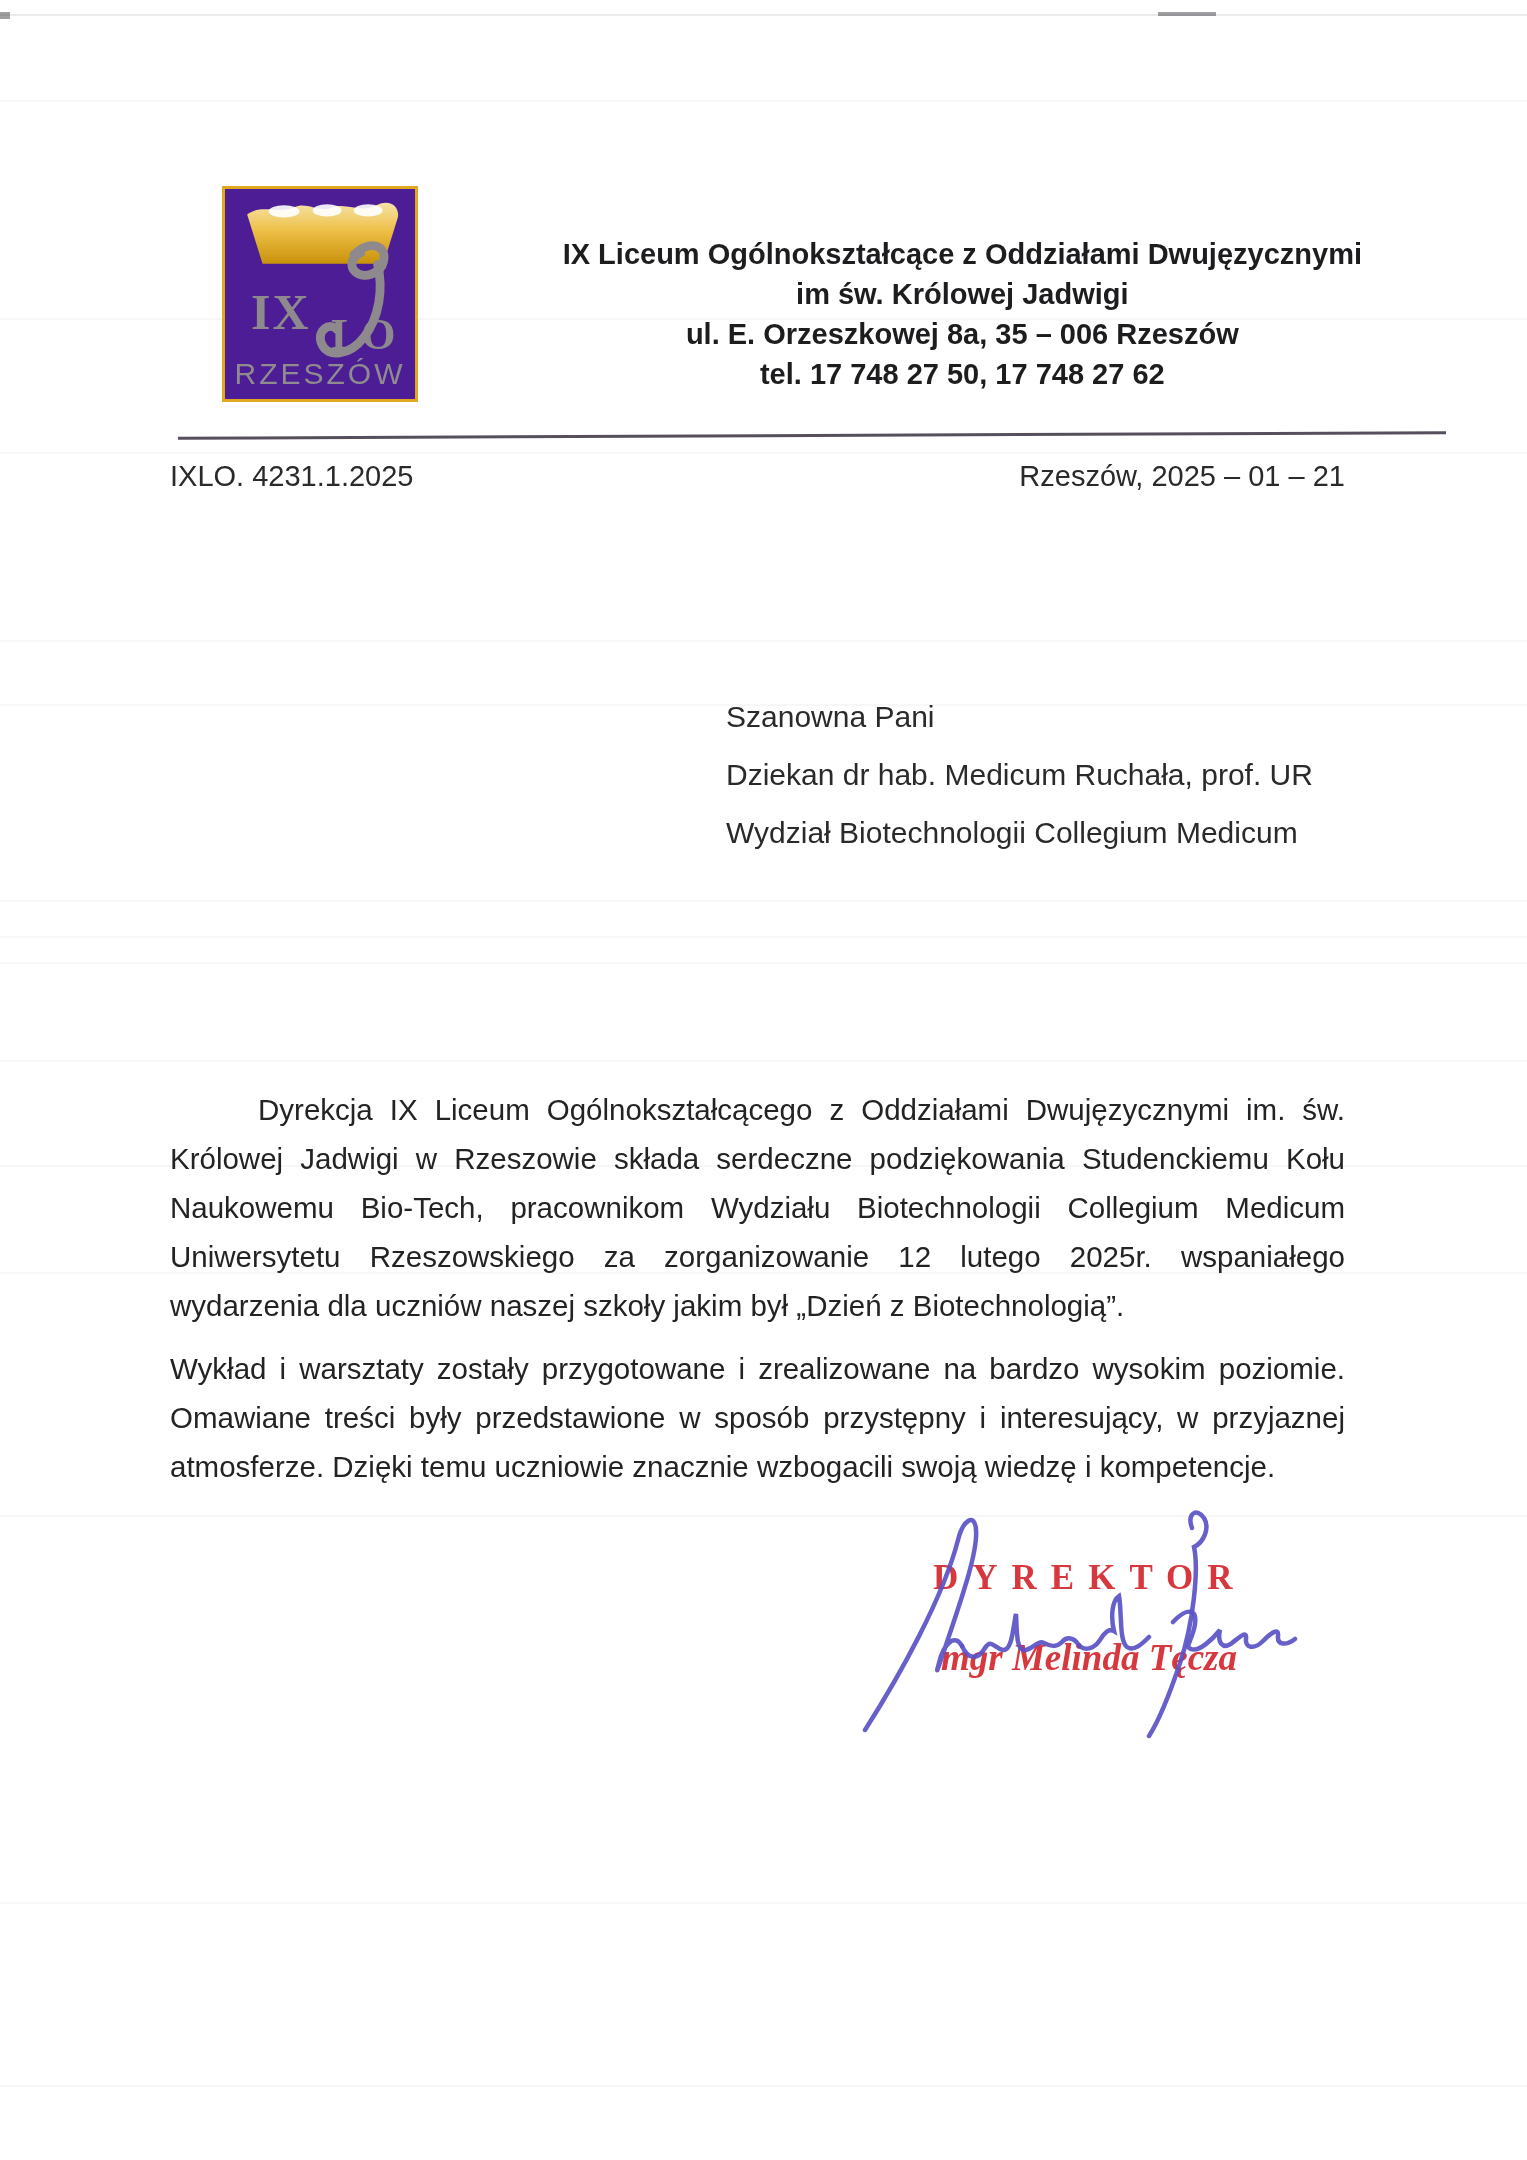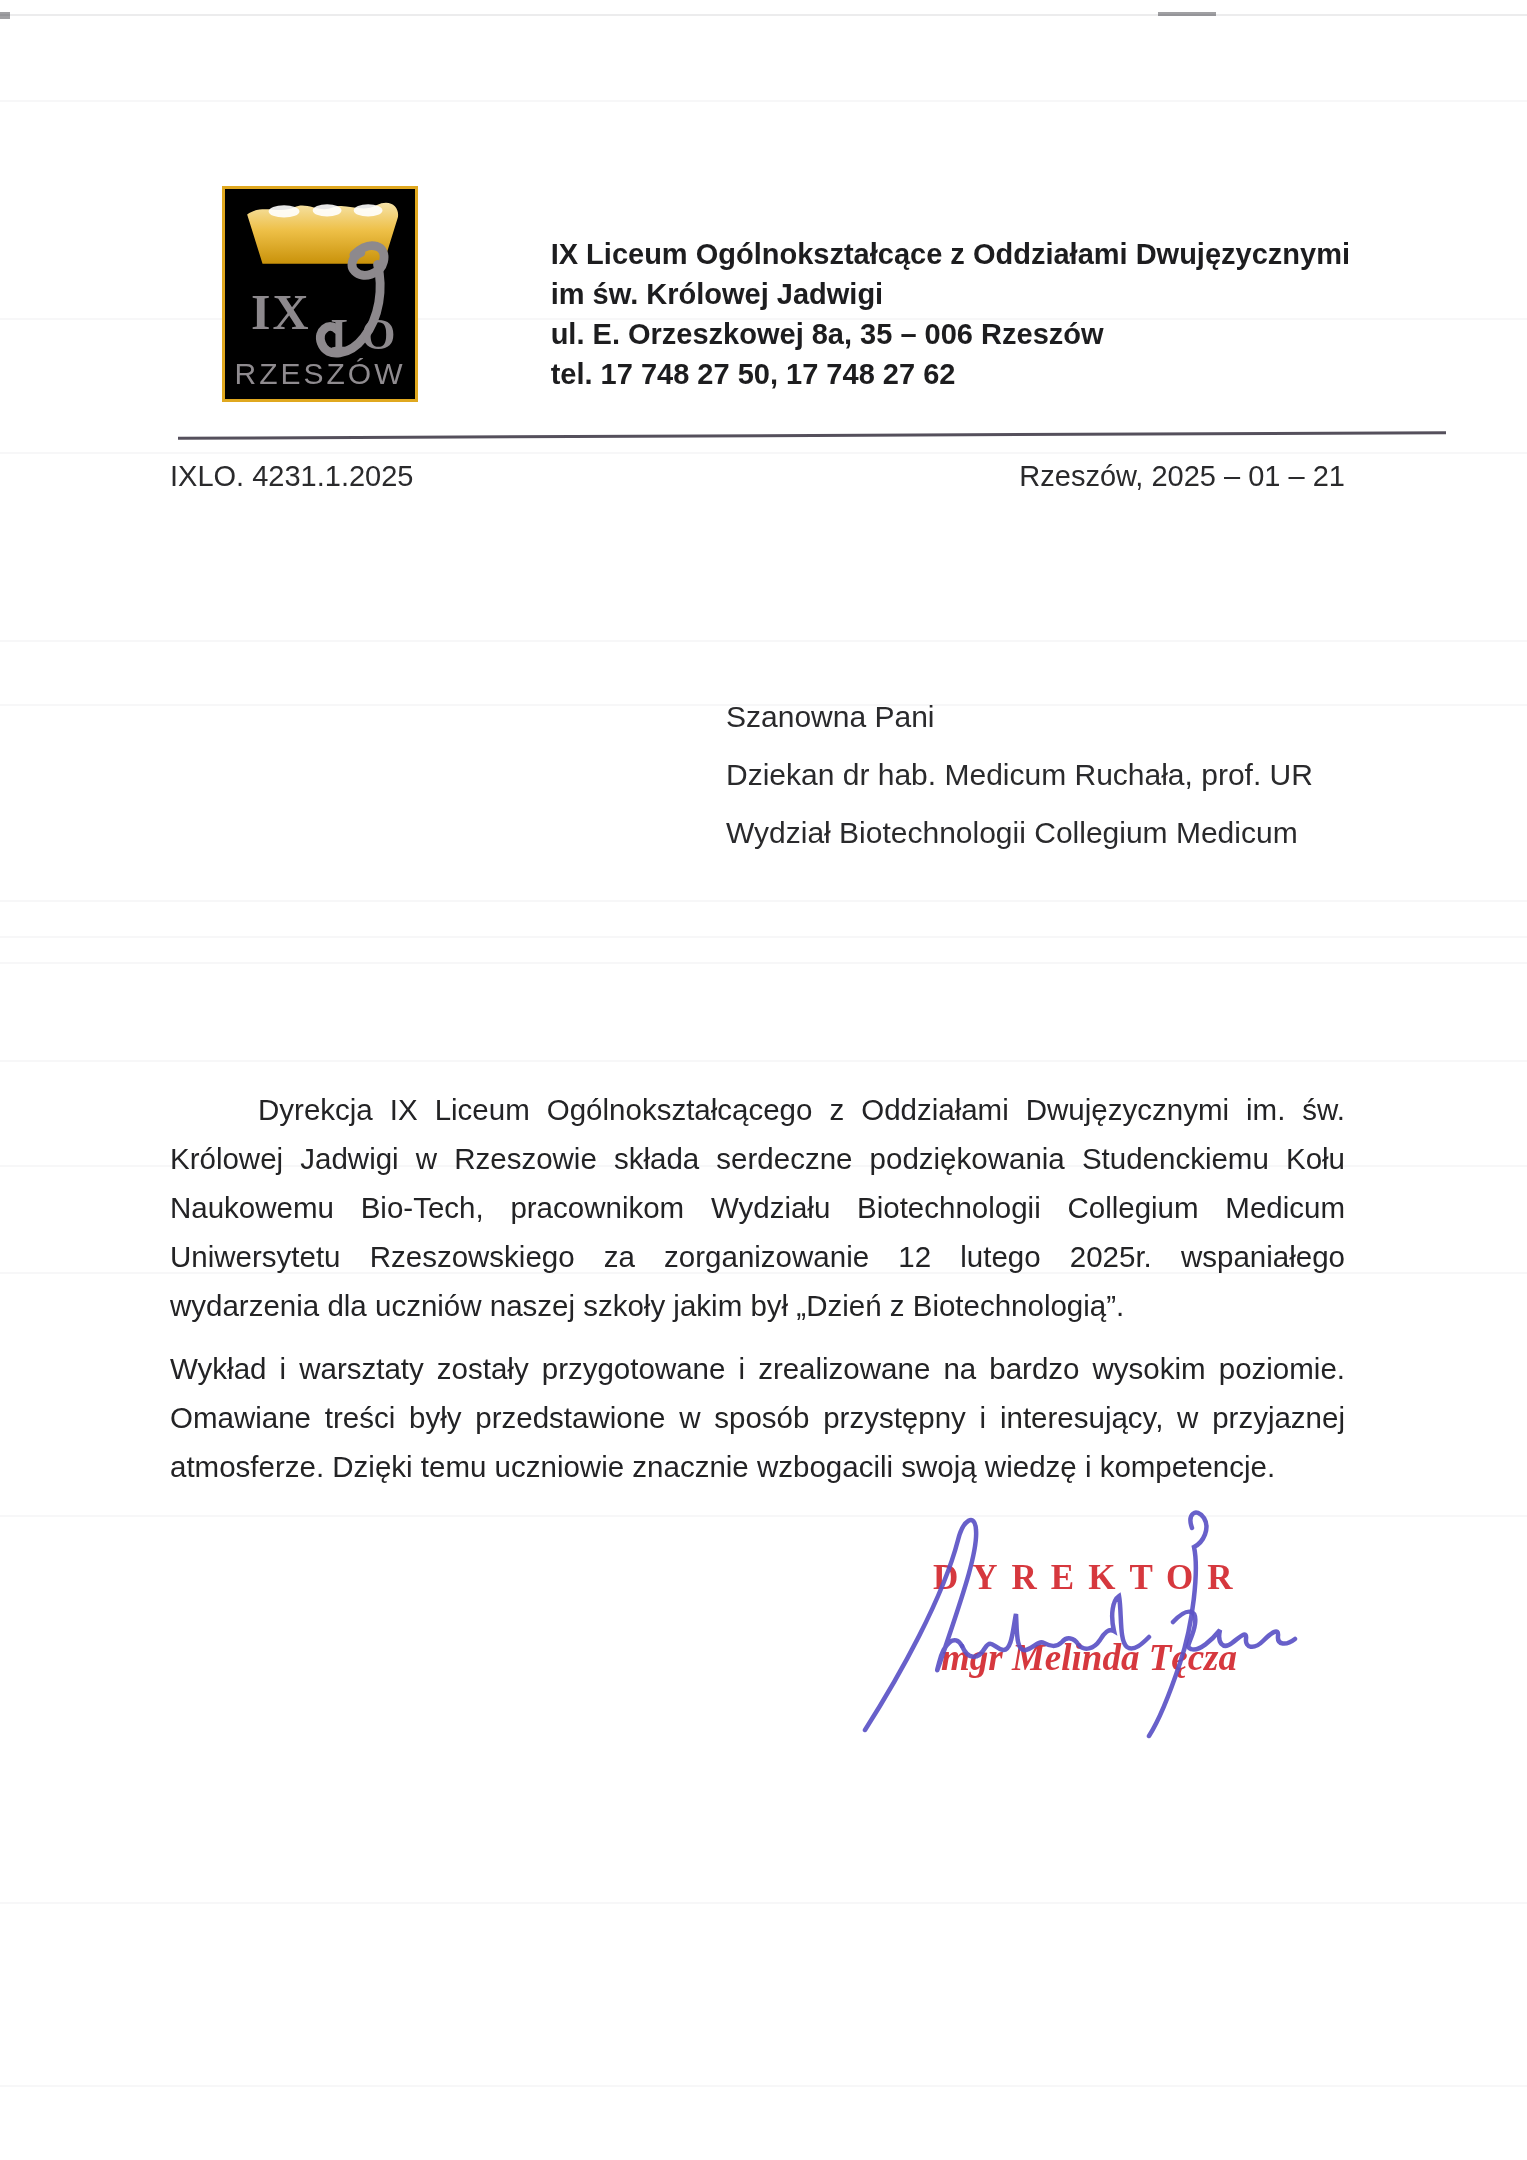--- a/index.html
+++ b/index.html
@@ -33,21 +33,21 @@
   }
 
   
   .logo {
     position: absolute;
     left: 222px;
     top: 186px;
     width: 196px;
     height: 216px;
     border: 3px solid var(--gold, #e0a81f);
-    background: #000000;
+    background: #4c1d95;
   }
   .logo .crown {
     position: absolute;
     left: 16px;
     top: 8px;
     width: 164px;
     height: 74px;
   }
   .logo .mono-roman {
     position: absolute;
@@ -84,22 +84,22 @@
     text-align: center;
     font-size: 30px;
     letter-spacing: 3px;
     color: #8f8b8f;
   }
 
   
   .letterhead {
     position: absolute;
     top: 234px;
-    right: 177px;
-    text-align: left;
+    right: 165px;
+    text-align: center;
     font-weight: bold;
     font-size: 29px;
     line-height: 40px;
     color: #1d1d1f;
     white-space: nowrap;
   }
 
   .divider {
     position: absolute;
     left: 178px;

